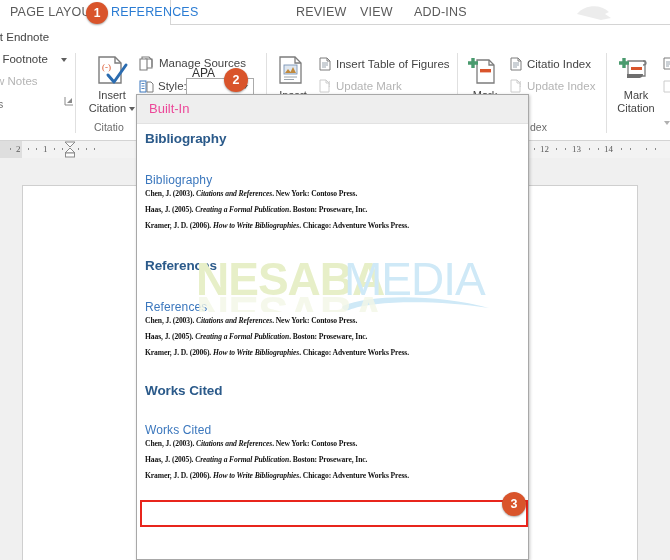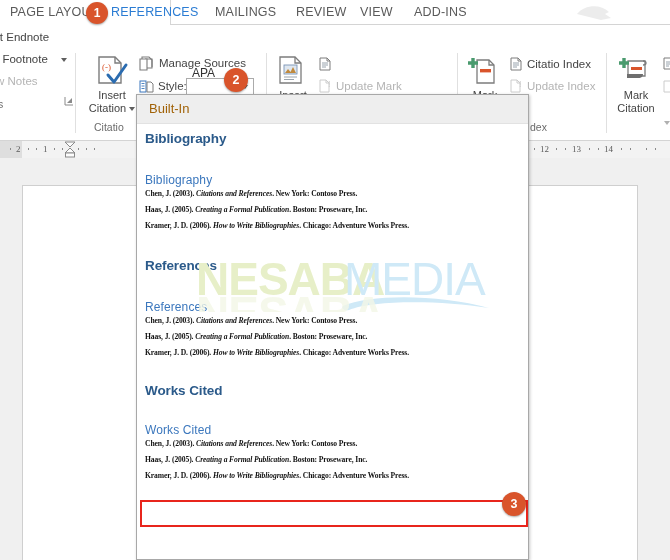--- a/index.html
+++ b/index.html
@@ -84,21 +84,21 @@
     position:absolute;left:136px;top:94px;width:393px;height:466px;
     background:#ffffff;border:1px solid #a8a8a8;box-sizing:border-box;
     box-shadow:1px 1px 3px rgba(0,0,0,.22);
     z-index:30;overflow:hidden;
   }
   #galHead{
     position:absolute;left:0;top:0;width:391px;height:28px;
     background:#eeeeee;border-bottom:1px solid #e2e2e2;
   }
   #galHeadText{
-    position:absolute;left:12px;top:6px;font-size:13px;color:#a16207;
+    position:absolute;left:12px;top:6px;font-size:13px;color:#ec4899;
     font-family:"Liberation Sans",sans-serif;
   }
   .galSectionTitle{
     position:absolute;left:8px;font-size:13.5px;font-weight:bold;color:#2b5a8a;
     font-family:"Liberation Sans",sans-serif;letter-spacing:-.1px;
   }
   .galItem{position:absolute;left:8px;width:375px;}
   .biblioHeading{
     font-size:12px;color:#3b77bd;font-family:"Liberation Sans",sans-serif;
     letter-spacing:.1px;margin:0 0 2px 0;
@@ -141,21 +141,20 @@
 </style>
 </head>
 <body>
 
 <div id="tabbar">
   <div class="activeblock"></div>
   <div class="tabline"></div>
   <div class="activeblock2"></div>
   <div class="tab" style="left:10px;">PAGE LAYOUT</div>
   <div class="tab active" style="left:111px;">REFERENCES</div>
-  <div class="tab" style="left:215px;">MAILINGS</div>
   <div class="tab" style="left:296px;">REVIEW</div>
   <div class="tab" style="left:360px;">VIEW</div>
   <div class="tab" style="left:414px;">ADD-INS</div>
 
   <svg style="position:absolute;left:575px;top:2px;opacity:.18" width="40" height="20" viewBox="0 0 40 20">
     <path d="M2 12 C10 2, 26 2, 34 10 L30 12 L36 16 L26 18 Z" fill="#999"></path>
   </svg>
 </div>
 
 <div id="ribbon">
@@ -221,20 +220,21 @@
   <div class="bigbtn" style="left:268px;top:64px;width:50px;">
     <span>Insert</span><br>
     <span>Caption</span>
   </div>
 
   <svg class="micon" style="left:318px;top:32px;" width="14" height="14" viewBox="0 0 14 14">
     <path d="M2 1 L9 1 L12 4 L12 13 L2 13 Z" fill="#fff" stroke="#7c7c7c" stroke-width="1"></path>
     <path d="M9 1 L9 4 L12 4" fill="none" stroke="#7c7c7c" stroke-width="1"></path>
     <path d="M4 6 H10 M4 8 H10 M4 10 H8" stroke="#8d98a4" stroke-width=".9"></path>
   </svg>
+  <div class="smallitem" style="left:336px;top:31px;">Insert Table of Figures</div>
 
   <svg class="micon" style="left:318px;top:54px;" width="14" height="14" viewBox="0 0 14 14">
     <path d="M2 1 L8 1 L11 4 L11 13 L2 13 Z" fill="#fff" stroke="#cccccc" stroke-width="1"></path>
     <path d="M8 1 L8 4 L11 4" fill="none" stroke="#cccccc" stroke-width="1"></path>
     <text x="10" y="8" font-size="9" fill="#cccccc" font-family="Liberation Sans, sans-serif">!</text>
   </svg>
   <div class="smallitem dim" style="left:336px;top:53px;">Update Mark</div>
 
   <svg class="micon" style="left:318px;top:76px;" width="15" height="14" viewBox="0 0 15 14">
     <rect x="1" y="1.5" width="9" height="9" fill="#fff" stroke="#7c7c7c" stroke-width="1"></rect>

